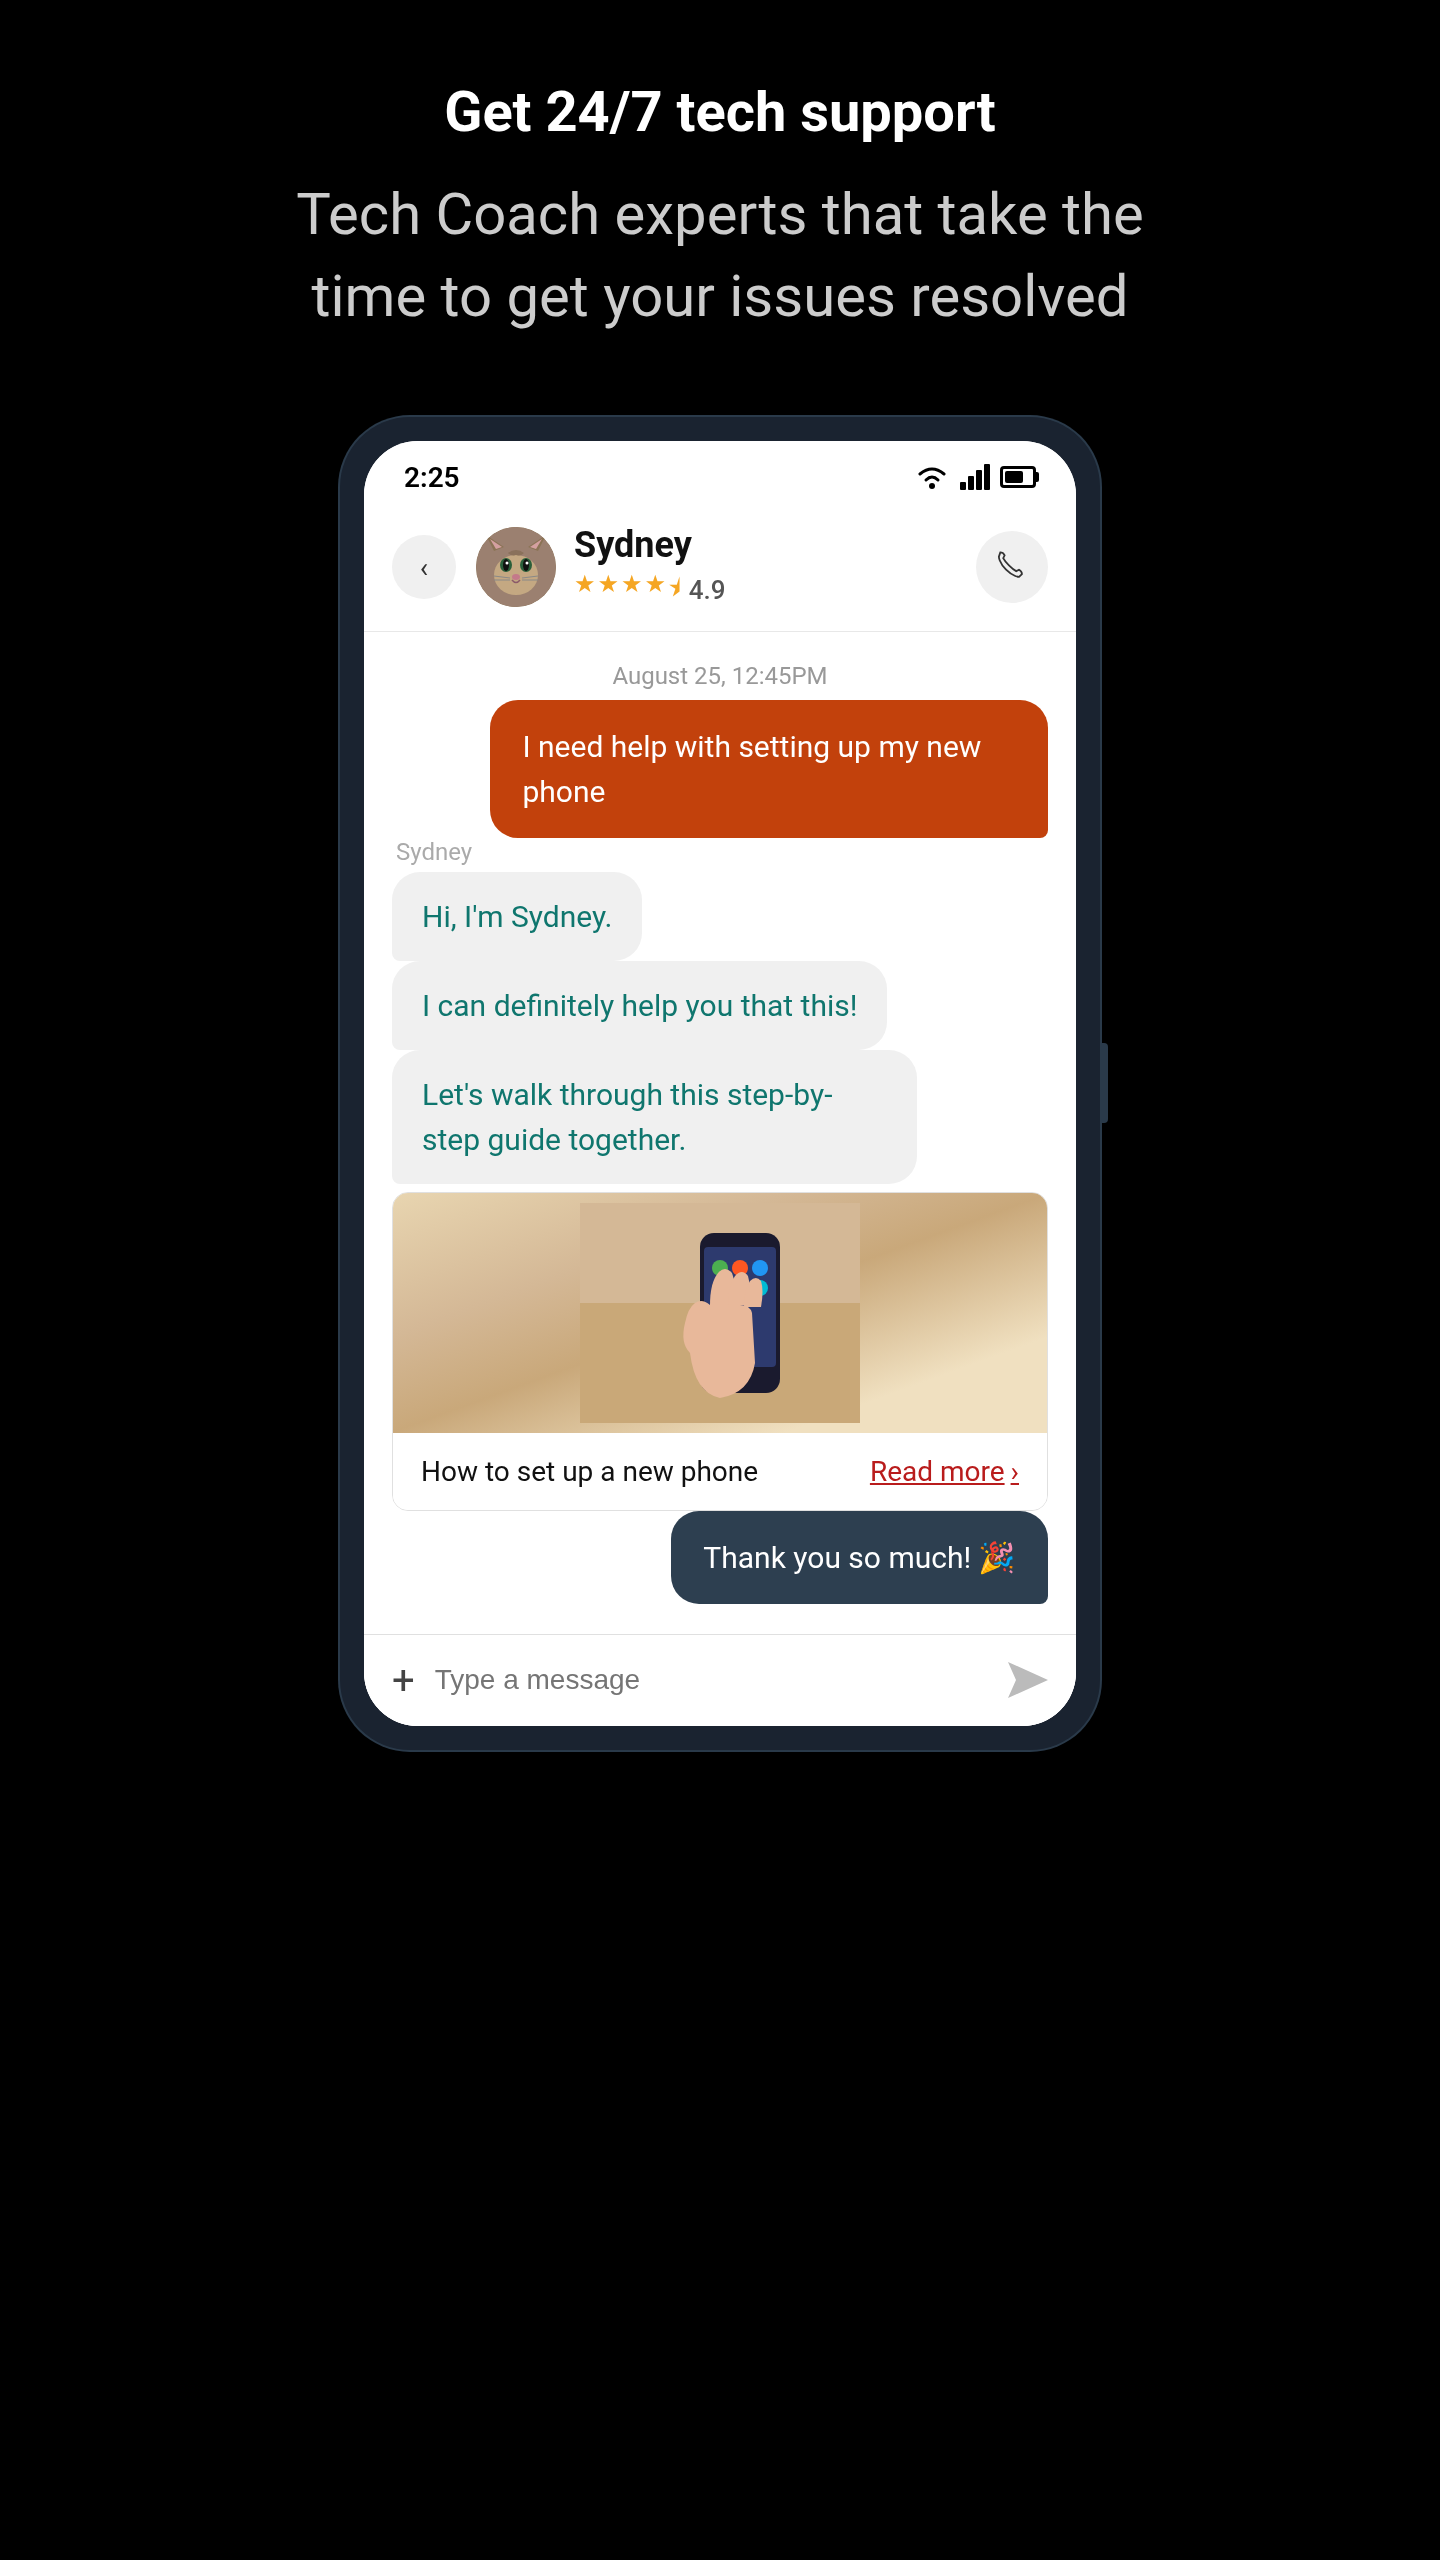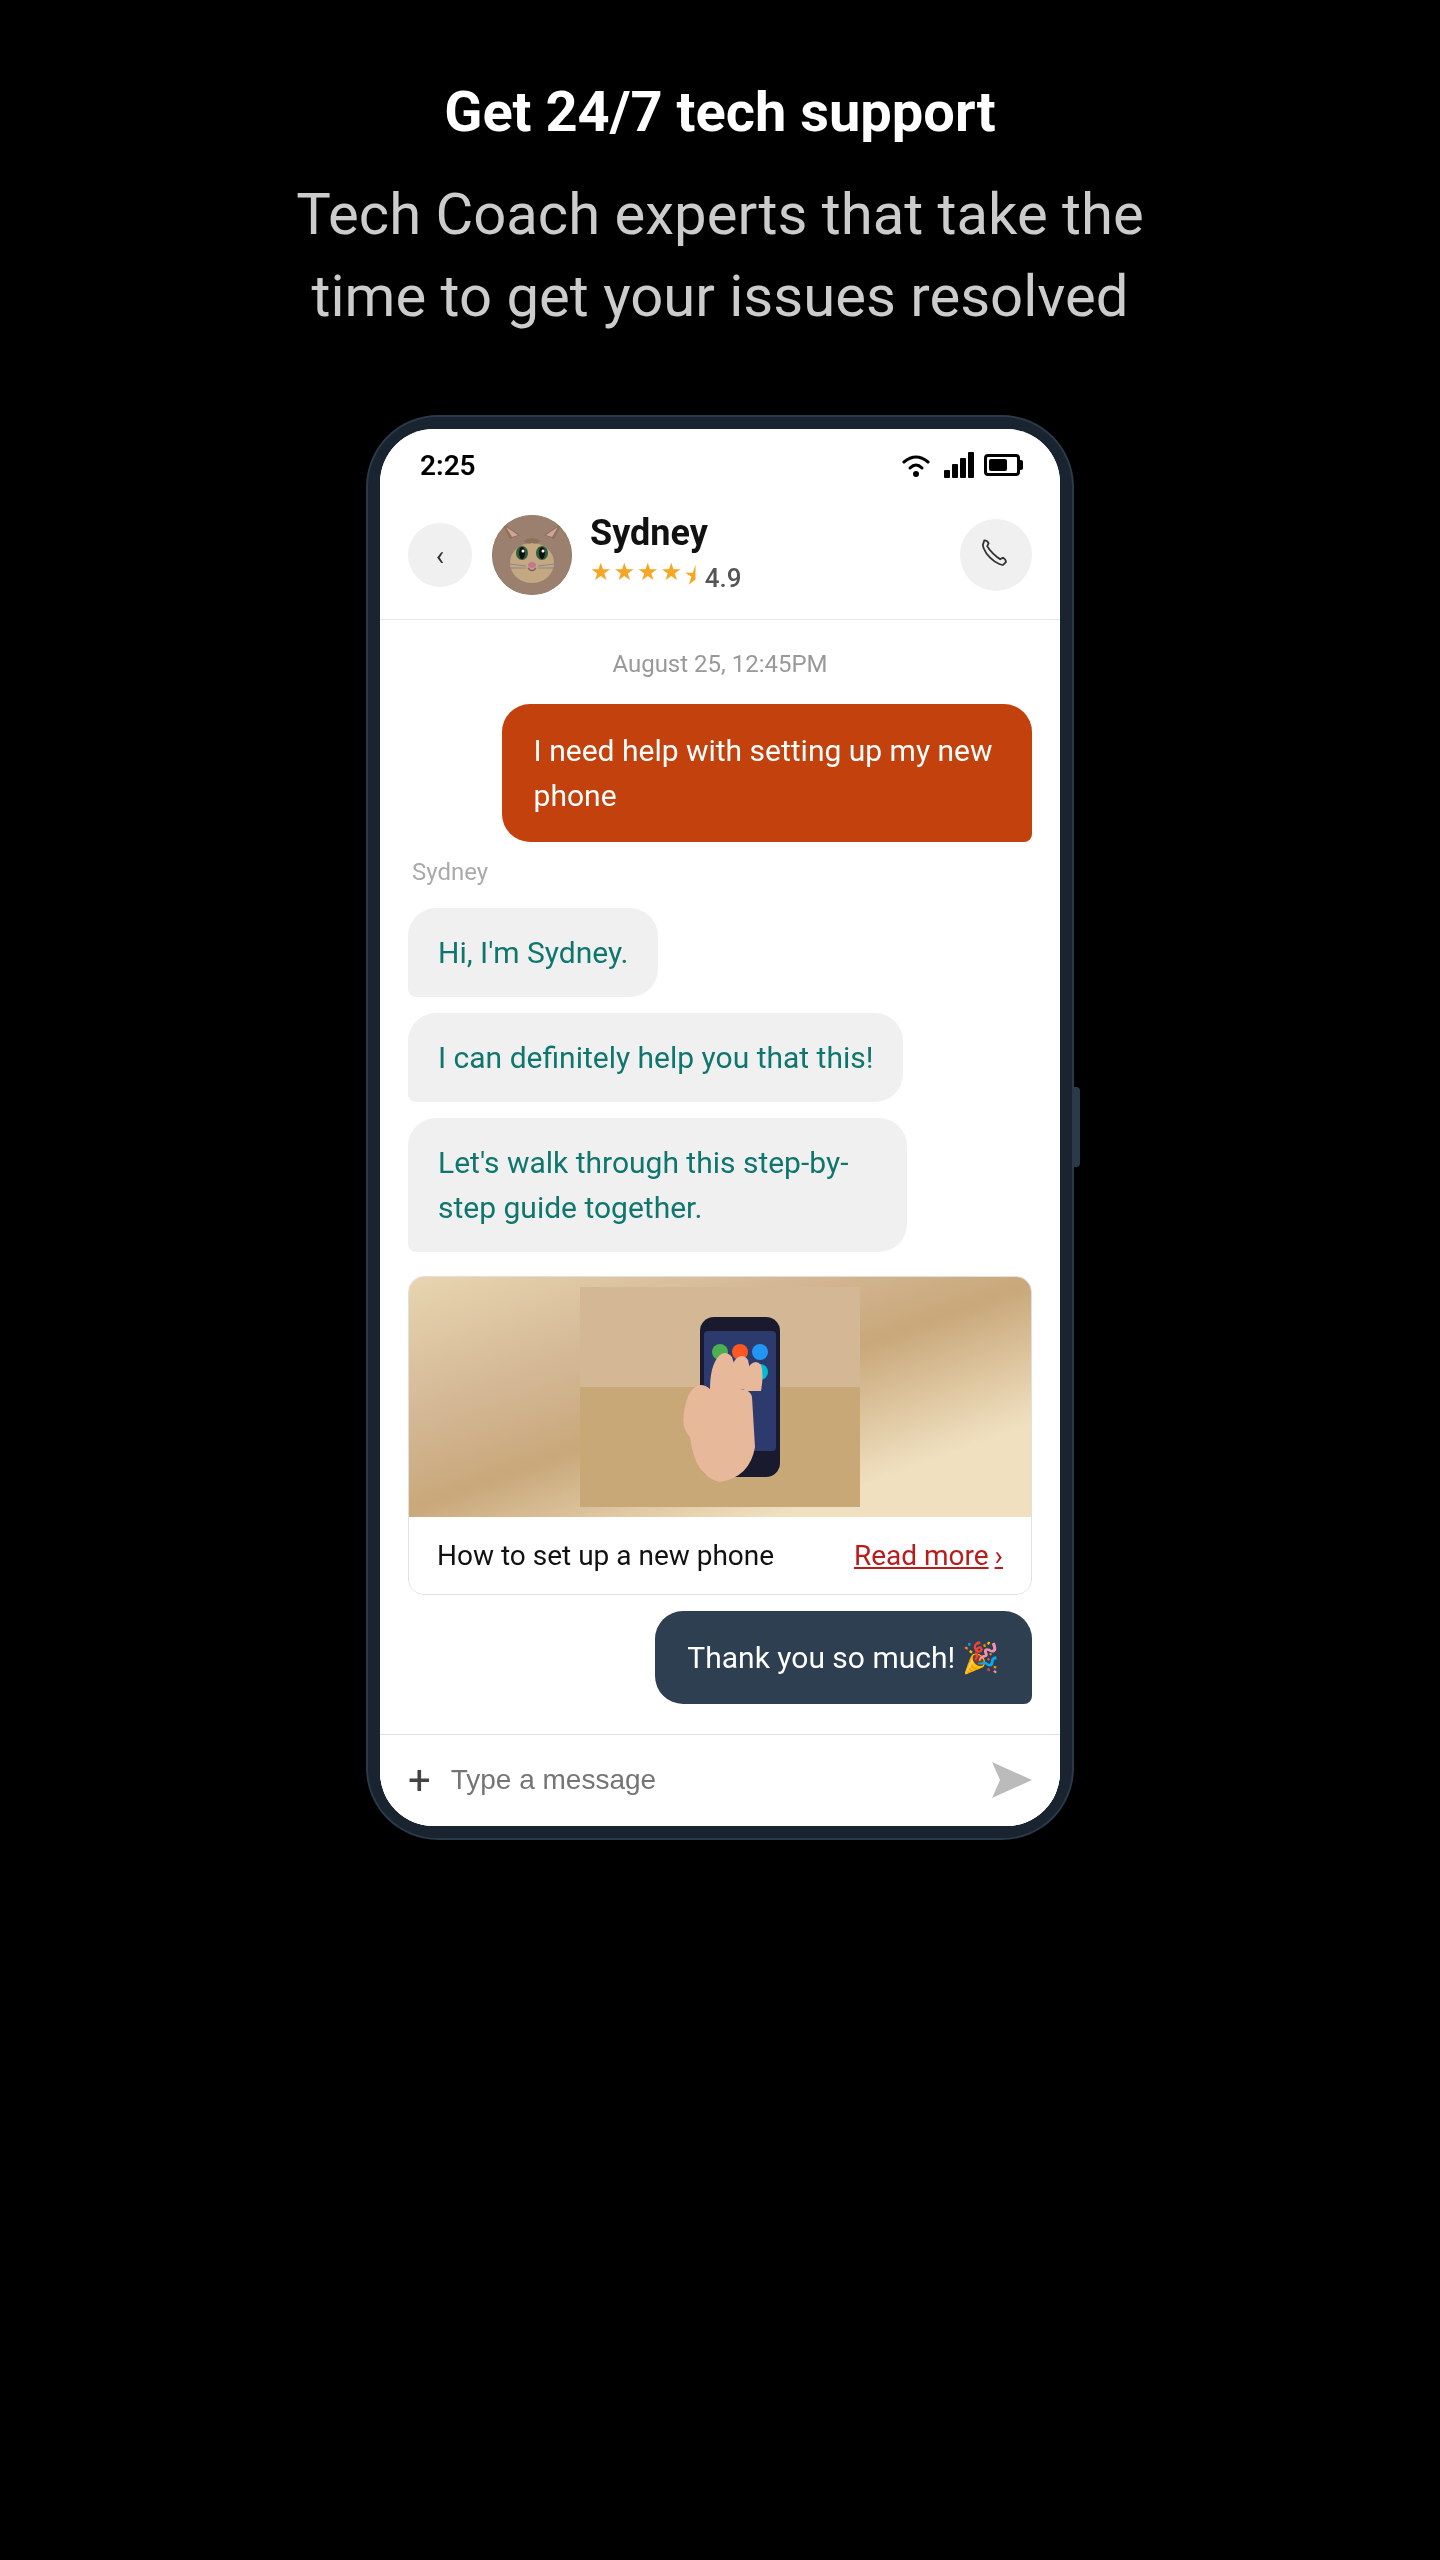--- a/index.html
+++ b/index.html
@@ -28,24 +28,24 @@
       color: #ccc;
       font-size: 58px;
       font-weight: 400;
       text-align: center;
       line-height: 1.4;
       max-width: 900px;
       margin-bottom: 80px;
     }
 
     .phone-frame {
-      width: 704px;
+      width: 760px;
       background: #1a2330;
       border-radius: 70px;
-      padding: 12px;
+      padding: 24px;
       box-shadow: 0 0 0 2px #2a3a4a, 0 30px 80px rgba(0,0,0,0.7);
       position: relative;
     }
 
     .phone-inner {
       background: #f5f5f5;
       border-radius: 54px;
       overflow: hidden;
       display: flex;
       flex-direction: column;
@@ -203,21 +203,20 @@
     }
 
     
     .messages-area {
       flex: 1;
       padding: 30px 28px;
       background: #fff;
       overflow-y: auto;
       display: flex;
       flex-direction: column;
-      gap: 16px;
     }
 
     .timestamp {
       text-align: center;
       color: #999;
       font-size: 24px;
       margin-bottom: 10px;
     }
 
     .msg-bubble-right {

